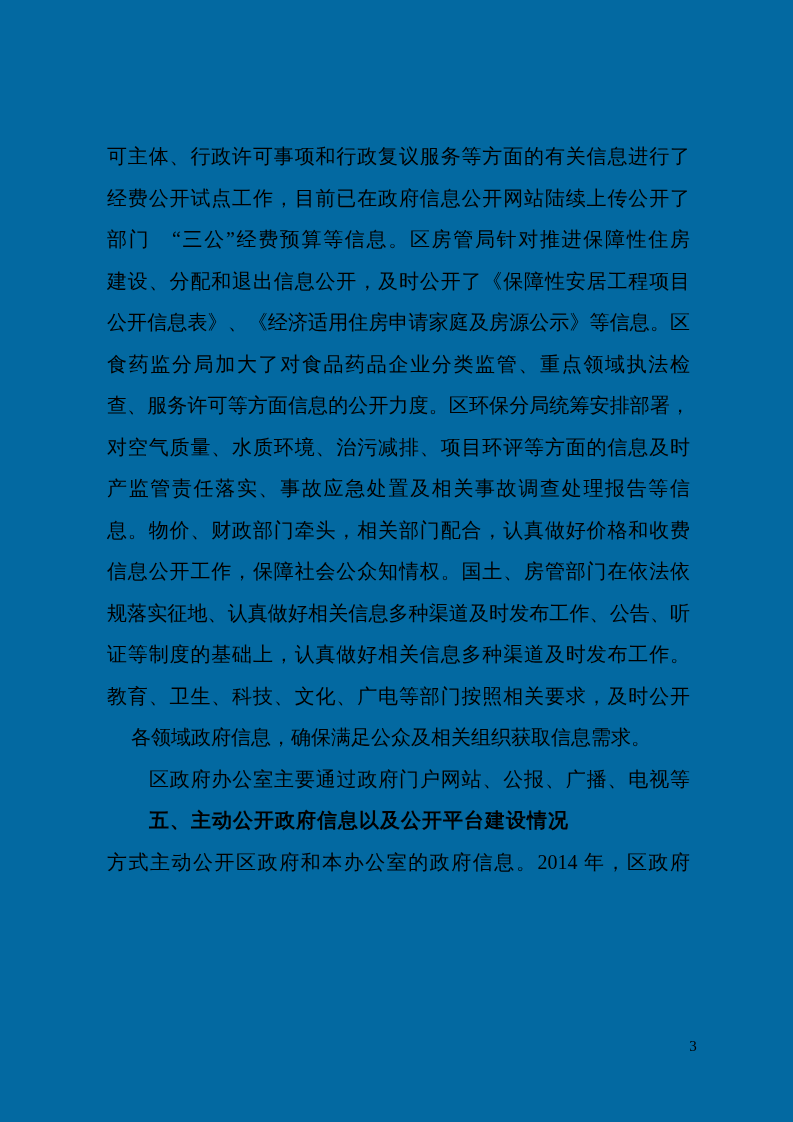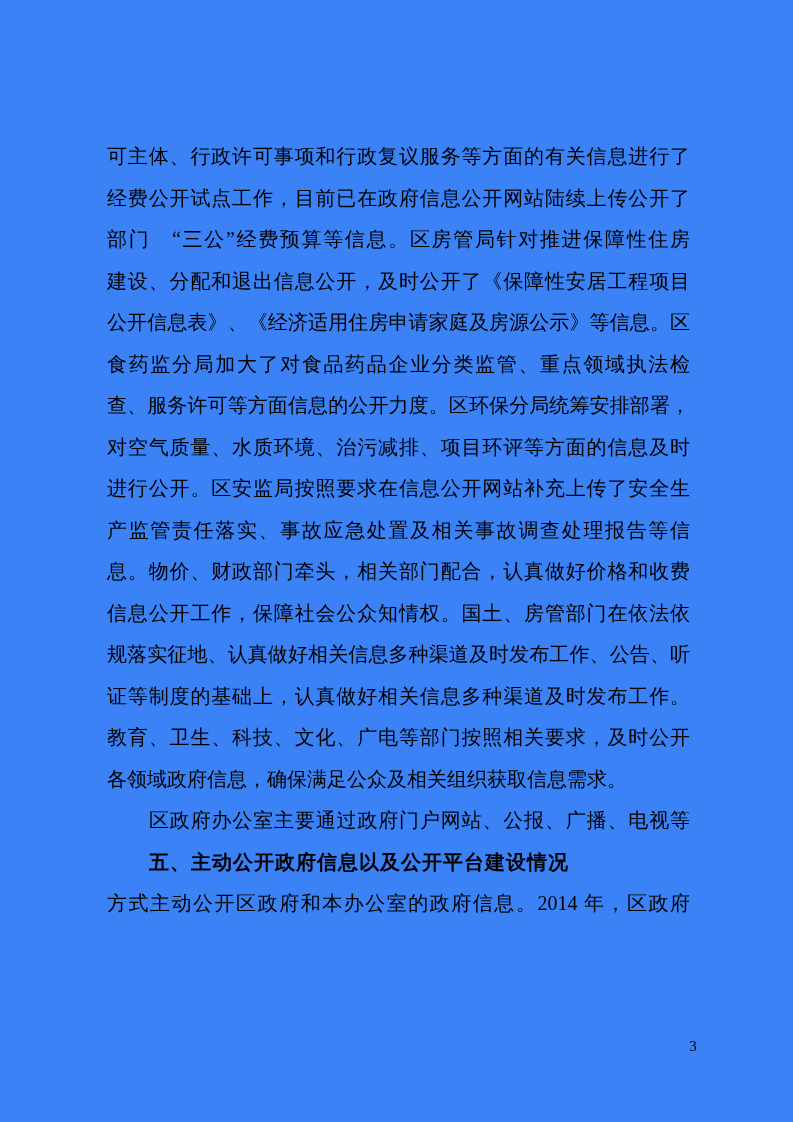--- a/index.html
+++ b/index.html
@@ -4,21 +4,21 @@
 <style>
   html, body {
     margin: 0;
     padding: 0;
     background: #ffffff;
   }
   .doc-page {
     position: relative;
     width: 793px;
     height: 1122px;
-    background: #3b82f6;
+    background: #0369a1;
     overflow: hidden;
     font-family: "Liberation Serif", serif;
     color: #000000;
   }
   .doc-body {
     position: absolute;
     left: 107px;
     top: 136px;
     width: 583px;
   }
@@ -27,20 +27,21 @@
     line-height: 41.5px;
     font-size: 20px;
     text-align: justify;
     text-align-last: justify;
     overflow: hidden;
     white-space: normal;
   }
   .line.end {
     text-align: left;
     text-align-last: left;
+    margin-left: 24px;
   }
   .line.heading {
     font-family: "Liberation Sans", "DejaVu Sans", sans-serif;
     font-weight: bold;
     text-indent: 42px;
     text-align: left;
     text-align-last: left;
     letter-spacing: 1px;
   }
   .line.indent-justify {
@@ -64,21 +65,20 @@
 <div class="doc-page">
   <div class="doc-body">
       <div class="line justify">可主体、行政许可事项和行政复议服务等方面的有关信息进行了</div>
       <div class="line justify">经费公开试点工作，目前已在政府信息公开网站陆续上传公开了</div>
       <div class="line justify">部门　“三公”经费预算等信息。区房管局针对推进保障性住房</div>
       <div class="line justify">建设、分配和退出信息公开，及时公开了《保障性安居工程项目</div>
       <div class="line justify">公开信息表》、《经济适用住房申请家庭及房源公示》等信息。区</div>
       <div class="line justify">食药监分局加大了对食品药品企业分类监管、重点领域执法检</div>
       <div class="line justify">查、服务许可等方面信息的公开力度。区环保分局统筹安排部署，</div>
       <div class="line justify">对空气质量、水质环境、治污减排、项目环评等方面的信息及时</div>
-      <div class="line justify">进行公开。区安监局按照要求在信息公开网站补充上传了安全生</div>
       <div class="line justify">产监管责任落实、事故应急处置及相关事故调查处理报告等信</div>
       <div class="line justify">息。物价、财政部门牵头，相关部门配合，认真做好价格和收费</div>
       <div class="line justify">信息公开工作，保障社会公众知情权。国土、房管部门在依法依</div>
       <div class="line justify">规落实征地、认真做好相关信息多种渠道及时发布工作、公告、听</div>
       <div class="line justify">证等制度的基础上，认真做好相关信息多种渠道及时发布工作。</div>
       <div class="line justify">教育、卫生、科技、文化、广电等部门按照相关要求，及时公开</div>
       <div class="line end">各领域政府信息，确保满足公众及相关组织获取信息需求。</div>
       <div class="line indent-justify">区政府办公室主要通过政府门户网站、公报、广播、电视等</div>
       <div class="line heading">五、主动公开政府信息以及公开平台建设情况</div>
       <div class="line justify">方式主动公开区政府和本办公室的政府信息。2014 年，区政府</div>

